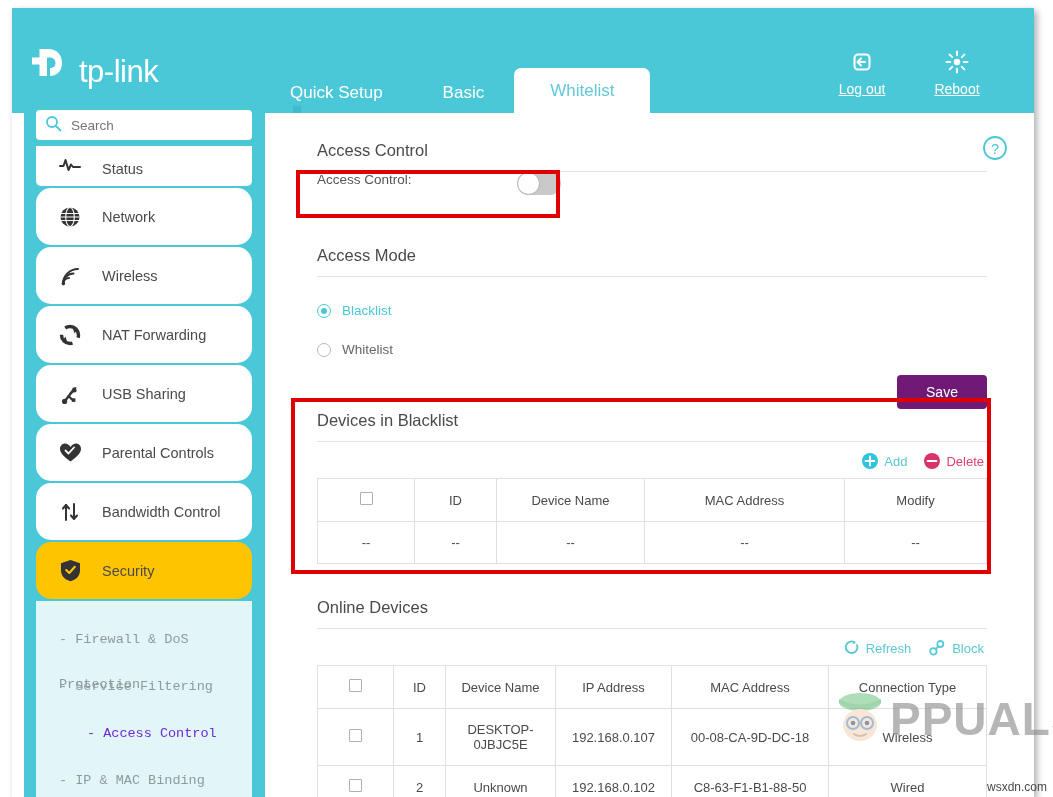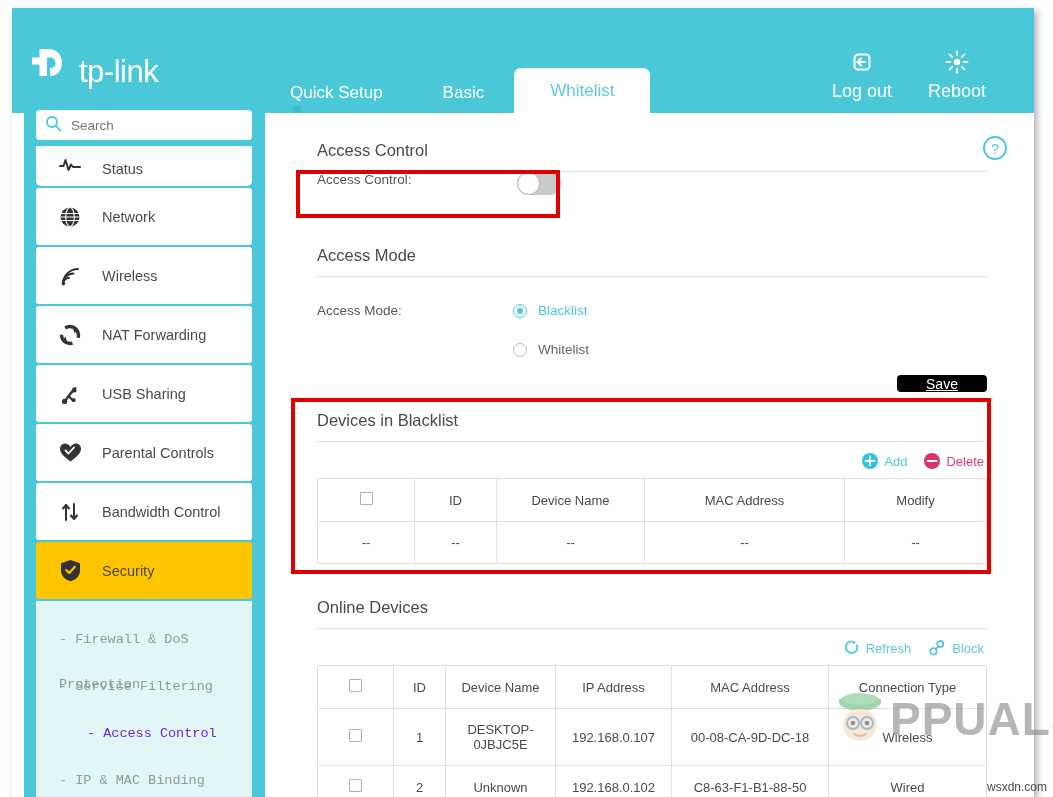--- a/index.html
+++ b/index.html
@@ -86,21 +86,21 @@
     display: flex;
     gap: 33px;
   }
   .hdr-action {
     width: 62px;
     text-align: center;
     cursor: pointer;
     color: #ffffff;
   }
   .hdr-action .glyph { display: block; height: 26px; }
-  .hdr-action .cap { display: block; font-size: 18px; margin-top: 5px; }
+  .hdr-action .cap { display: block; font-size: 14px; margin-top: 5px; text-decoration: underline; }
 
   
   #sidebar {
     position: absolute;
     left: 12px;
     top: 98px;
     width: 277px;
     height: 691px;
     background: #4ac8d8;
     overflow: hidden;
@@ -141,21 +141,21 @@
     font-family: "Liberation Sans", sans-serif;
     width: 160px;
     background: transparent;
   }
 
   #menu { position: absolute; left: 12px; top: 40px; width: 216px; }
 
   .menu-item {
     height: 57px;
     background: #ffffff;
-    border-radius: 3px;
+    border-radius: 15px;
     margin-bottom: 2px;
     display: flex;
     align-items: center;
     padding-left: 22px;
     gap: 20px;
     cursor: pointer;
   }
   .menu-item.first { height: 40px; border-radius: 0 0 5px 5px; align-items: flex-end; padding-bottom: 9px; }
   .menu-item .ic { width: 24px; height: 24px; display: flex; align-items: center; justify-content: center; }
   .menu-item .lbl { font-size: 14.5px; color: #4a4a4a; }
@@ -244,25 +244,25 @@
     position: absolute;
     left: 3px; top: 3px;
     width: 6px; height: 6px;
     border-radius: 50%;
     background: #4ac8d8;
   }
   .radio-label { font-size: 13.5px; color: #666; }
   .radio-row.checked .radio-label { color: #4ac8d8; }
 
   .btn-save {
-    background: #000000;
+    background: #701a75;
     color: #ffffff;
     border: none;
     width: 90px;
-    height: 17px;
+    height: 34px;
     border-radius: 4px;
     font-size: 14px;
     cursor: pointer;
     font-family: "Liberation Sans", sans-serif;
     text-decoration: underline;
   }
 
   
   .tbl-actions {
     display: flex;
@@ -518,21 +518,20 @@
         <div class="row-label" style="width:200px;">Access Control:</div>
         <div class="toggle">
           <div class="knob"></div>
         </div>
       </div>
     </div>
 
     <div style="position:absolute;left:52px;top:133px;width:670px;">
       <div class="section-title section-rule">Access Mode</div>
       <div style="display:flex;padding-top:26px;">
-        <div class="row-label" style="width:196px;">Access Mode:</div>
         <div style="flex:1;">
           <div class="radio-row checked">
             <span class="radio checked"></span>
             <span class="radio-label">Blacklist</span>
           </div>
           <div class="radio-row">
             <span class="radio"></span>
             <span class="radio-label">Whitelist</span>
           </div>
         </div>

